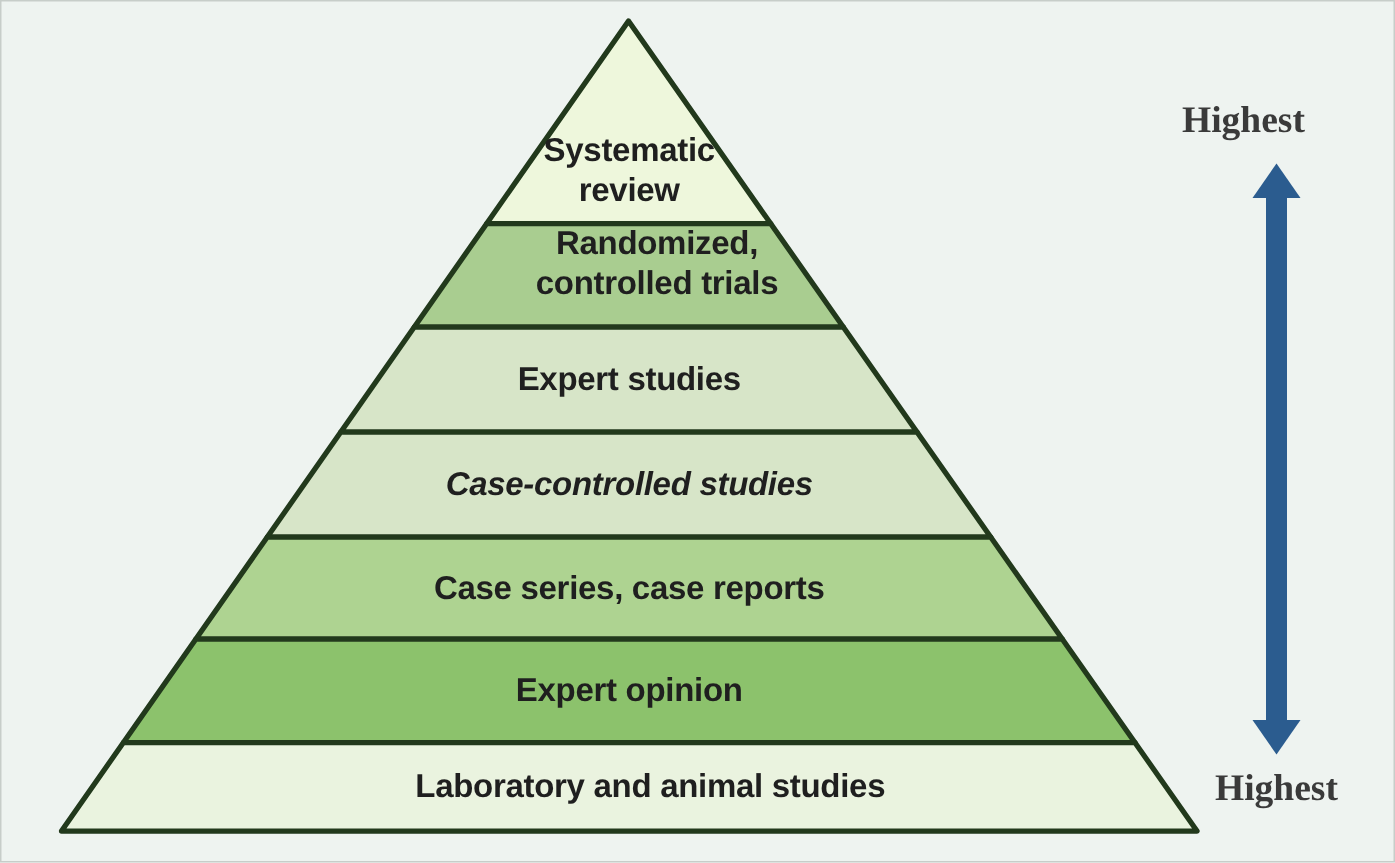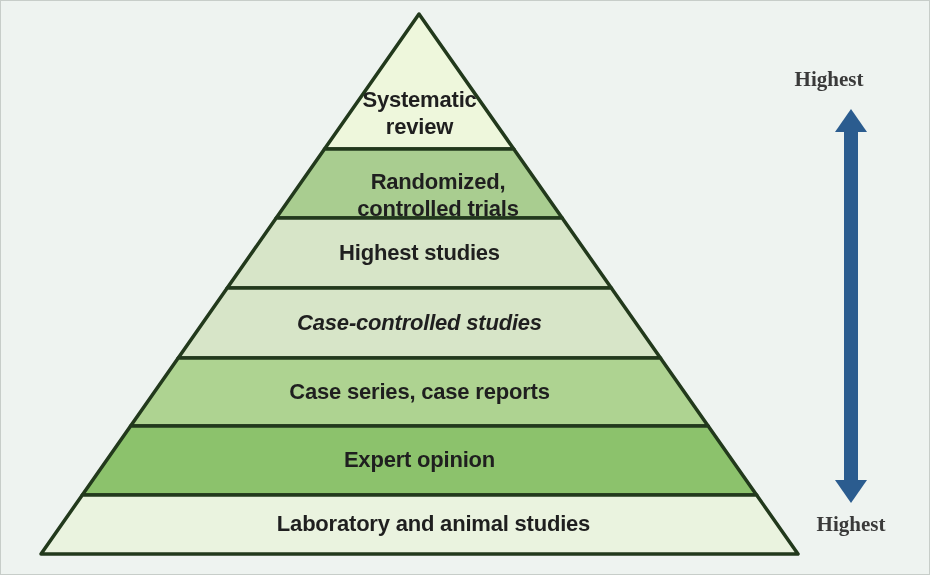--- a/index.html
+++ b/index.html
@@ -38,21 +38,21 @@
     white-space: pre-line;
   }
   .level-label.bottom-aligned { align-items: flex-end; padding-bottom: 8px; }
 
   .scale-label {
     position: absolute;
     width: 160px;
     text-align: center;
     font-family: "Liberation Serif", "DejaVu Serif", serif;
     font-weight: 700;
-    font-size: 21px;
+    font-size: 25px;
   }
   #highest-label { left: 748px; top: 66px; }
   #lowest-label  { left: 770px; top: 511px; }
 
   #arrow-svg { position: absolute; left: 0; top: 0; width: 930px; height: 575px; }
 </style>
 </head>
 <body>
 
 <div class="screen" style="background: rgb(238, 243, 240);">
@@ -63,23 +63,23 @@
       <polygon points="275.2,217 561.1777777777778,217 610.3074074074074,287 226.2,287" fill="#d7e5c8" stroke="#22391c" stroke-width="3.5" stroke-linejoin="round"></polygon>
       <polygon points="226.2,287 610.3074074074074,287 659.437037037037,357 177.2,357" fill="#d7e5c8" stroke="#22391c" stroke-width="3.5" stroke-linejoin="round"></polygon>
       <polygon points="177.2,357 659.437037037037,357 707.162962962963,425 129.60000000000002,425" fill="#aed391" stroke="#22391c" stroke-width="3.5" stroke-linejoin="round"></polygon>
       <polygon points="129.60000000000002,425 707.162962962963,425 755.5907407407408,494 81.30000000000001,494" fill="#8cc26c" stroke="#22391c" stroke-width="3.5" stroke-linejoin="round"></polygon>
       <polygon points="81.30000000000001,494 755.5907407407408,494 797,553 40,553" fill="#eaf3df" stroke="#22391c" stroke-width="3.5" stroke-linejoin="round"></polygon>
     </svg>
 
   <div id="level-labels">
       <div class="level-label bottom-aligned" style="top: 13px; height: 135px; color: rgb(31, 31, 31);">Systematic
 review</div>
-      <div class="level-label" style="top: 160px; height: 69px; color: rgb(31, 31, 31); padding-left: 37px;">Randomized,
+      <div class="level-label" style="top: 140px; height: 69px; color: rgb(31, 31, 31); padding-left: 37px;">Randomized,
 controlled trials</div>
-      <div class="level-label" style="top: 217px; height: 70px; color: rgb(31, 31, 31);">Highest studies</div>
+      <div class="level-label" style="top: 217px; height: 70px; color: rgb(31, 31, 31);">Expert studies</div>
       <div class="level-label" style="top: 287px; height: 70px; color: rgb(31, 31, 31); font-style: italic;">Case-controlled studies</div>
       <div class="level-label" style="top: 357px; height: 68px; color: rgb(31, 31, 31);">Case series, case reports</div>
       <div class="level-label" style="top: 425px; height: 69px; color: rgb(31, 31, 31);">Expert opinion</div>
       <div class="level-label" style="top: 494px; height: 59px; color: rgb(31, 31, 31); padding-left: 28px;">Laboratory and animal studies</div>
     </div>
 
   <svg id="arrow-svg" viewBox="0 0 930 575" xmlns="http://www.w3.org/2000/svg">
     <polygon class="arrow-part" points="850,108 866,131 834,131" fill="#2b5c8f"></polygon>
     <rect class="arrow-part" x="843" y="129" width="14" height="353" fill="#2b5c8f"></rect>
     <polygon class="arrow-part" points="850,502 866,479 834,479" fill="#2b5c8f"></polygon>

